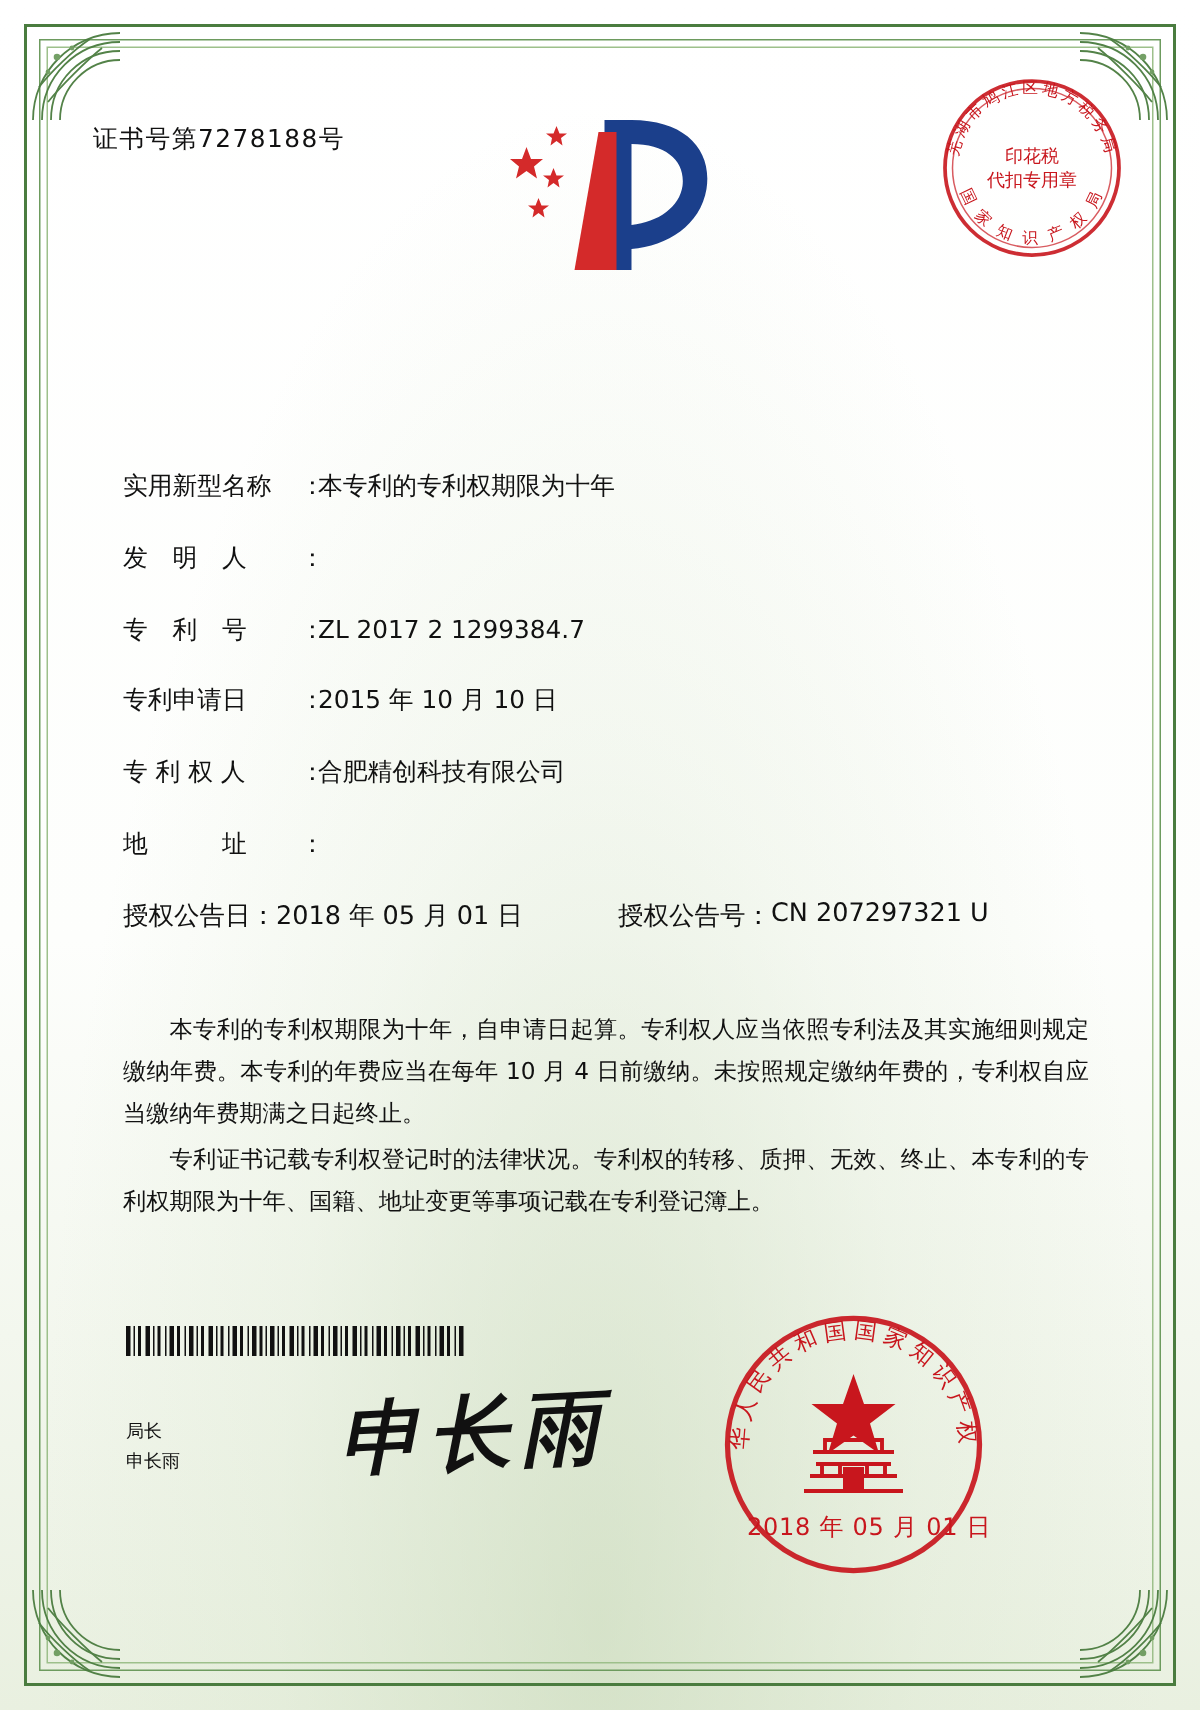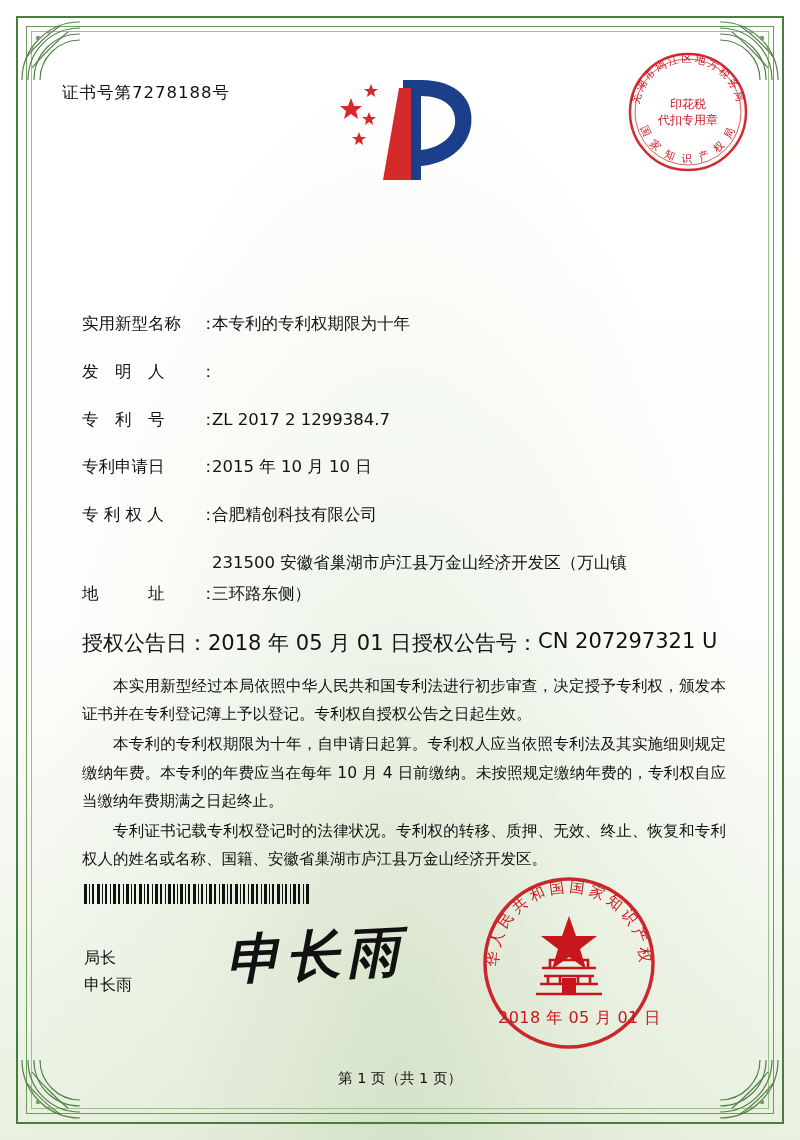--- a/index.html
+++ b/index.html
@@ -121,21 +121,21 @@
   }
   .field-value .line2 {
     display: block;
     margin-top: 6px;
     margin-left: 0;
   }
 
   .row-two {
     display: flex;
     margin-bottom: 10px;
-    font-size: 21px;
+    font-size: 17px;
     color: #111;
   }
   .row-two .col-a { width: 330px; flex: 0 0 330px; display: flex; }
   .row-two .col-b { flex: 1; display: flex; }
   .row-two .lbl { white-space: nowrap; }
 
   .paragraphs {
     position: absolute;
     left: 82px;
     right: 74px;
@@ -158,21 +158,21 @@
     width: 228px;
     height: 20px;
   }
   .barcode svg { display: block; }
 
   
   .sig-block {
     position: absolute;
     left: 84px;
     top: 944px;
-    font-size: 16px;
+    font-size: 12px;
     line-height: 1.7;
     color: #111;
   }
   .signature {
     position: absolute;
     left: 226px;
     top: 920px;
     font-family: "DejaVu Serif", "Liberation Serif", serif;
     font-size: 54px;
     color: #111;
@@ -351,44 +351,39 @@
 
     <div class="field-row">
       <span class="field-label">专 利 权 人</span>
       <span class="field-colon">：</span>
       <span class="field-value">合肥精创科技有限公司</span>
     </div>
 
     <div class="field-row">
       <span class="field-label">地　　　址</span>
       <span class="field-colon">：</span>
-      <span class="field-value">
-        <span>231500 安徽省巢湖市庐江县万金山经济开发区（万山镇</span>
-        <span class="line2">三环路东侧）</span>
-      </span>
     </div>
 
     <div class="row-two">
       <div class="col-a">
         <span class="lbl">授权公告日</span>
         <span>：</span>
         <span>2018 年 05 月 01 日</span>
       </div>
       <div class="col-b">
         <span class="lbl">授权公告号</span>
         <span>：</span>
         <span>CN 207297321 U</span>
       </div>
     </div>
   </div>
 
   <div class="paragraphs">
-    <p>本实用新型经过本局依照中华人民共和国专利法进行初步审查，决定授予专利权，颁发本证书并在专利登记簿上予以登记。专利权自授权公告之日起生效。</p>
     <p>本专利的专利权期限为十年，自申请日起算。专利权人应当依照专利法及其实施细则规定缴纳年费。本专利的年费应当在每年 10 月 4 日前缴纳。未按照规定缴纳年费的，专利权自应当缴纳年费期满之日起终止。</p>
-    <p>专利证书记载专利权登记时的法律状况。专利权的转移、质押、无效、终止、恢复和专利权人的姓名或名称、国籍、安徽省巢湖市庐江县万金山经济开发区。</p>
+    <p>专利证书记载专利权登记时的法律状况。专利权的转移、质押、无效、终止、本专利的专利权期限为十年、国籍、地址变更等事项记载在专利登记簿上。</p>
   </div>
 
   <div class="barcode">
     <svg width="228" height="20" viewBox="0 0 228 20">
       <g fill="#111">
         <rect x="0" y="0" width="3" height="20"></rect>
           <rect x="5" y="0" width="1" height="20"></rect>
         <rect x="8" y="0" width="2" height="20"></rect>
           <rect x="13" y="0" width="3" height="20"></rect>
         <rect x="18" y="0" width="1" height="20"></rect>
@@ -472,15 +467,14 @@
         <path d="M64 96 L118 96"></path>
         <path d="M72 96 L72 88 L110 88 L110 96"></path>
       </g>
       <g fill="#c8161d">
         <rect x="84" y="106" width="14" height="16"></rect>
       </g>
     </svg>
   </div>
   <div class="seal-date">2018 年 05 月 01 日</div>
 
-  <div class="page-footer">第 1 页（共 1 页）</div>
 
 </div>
 
 </body></html>

